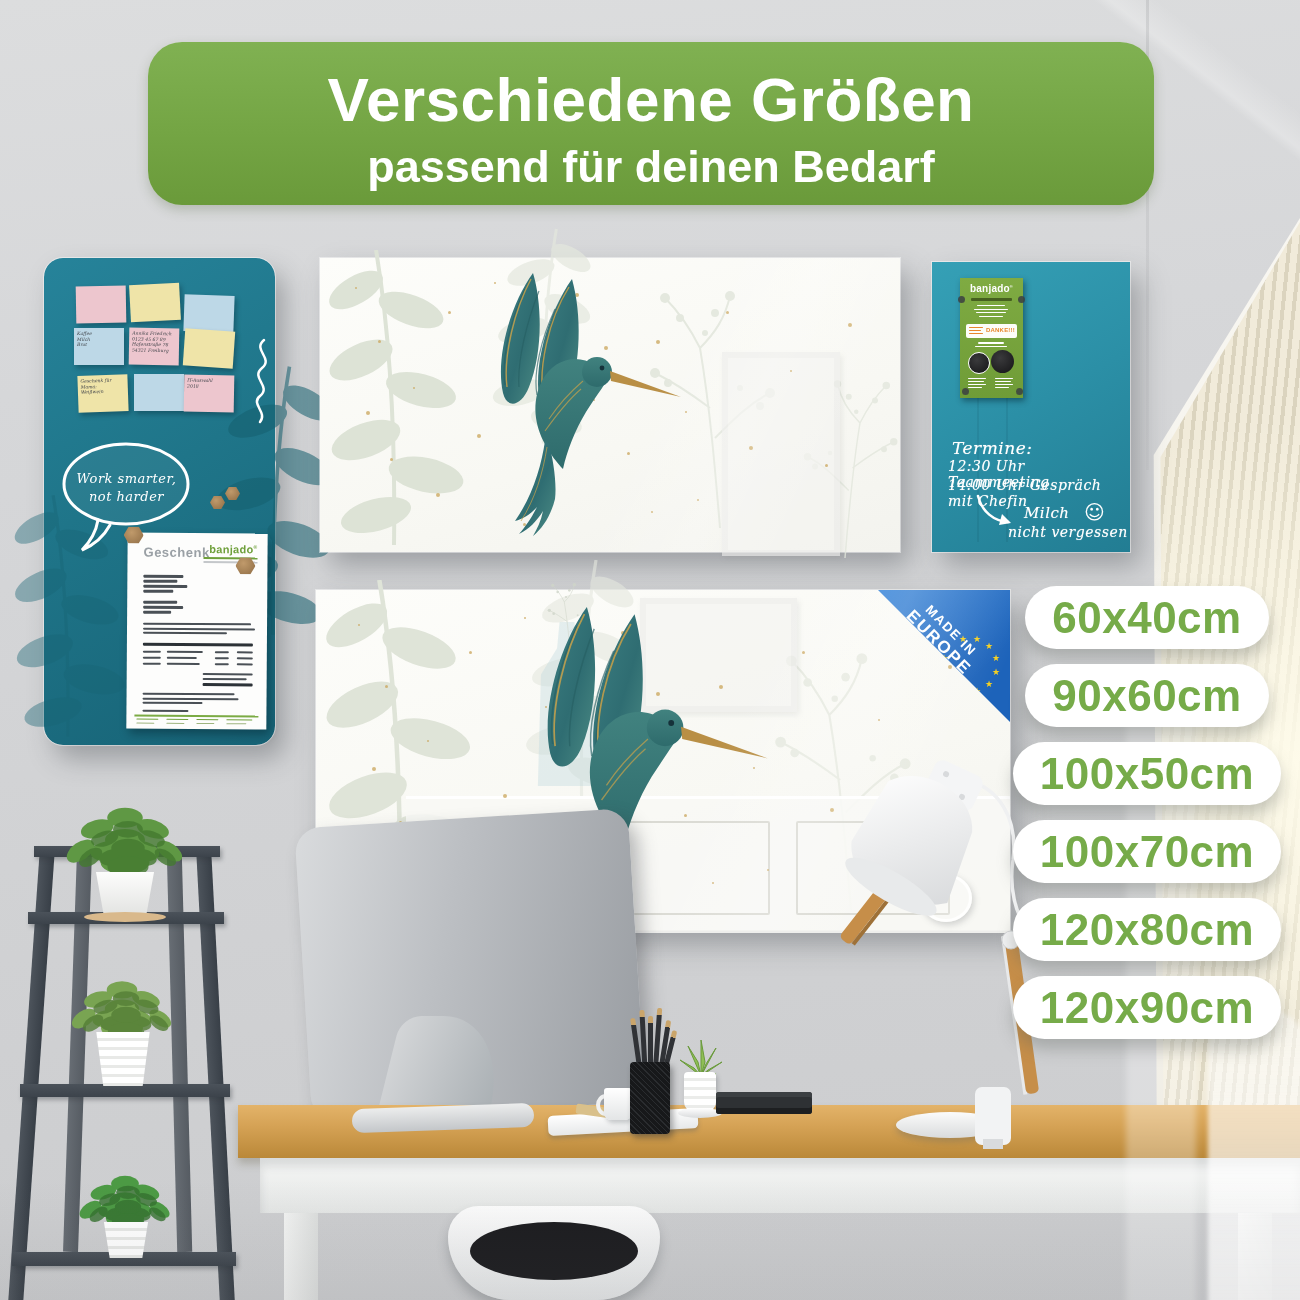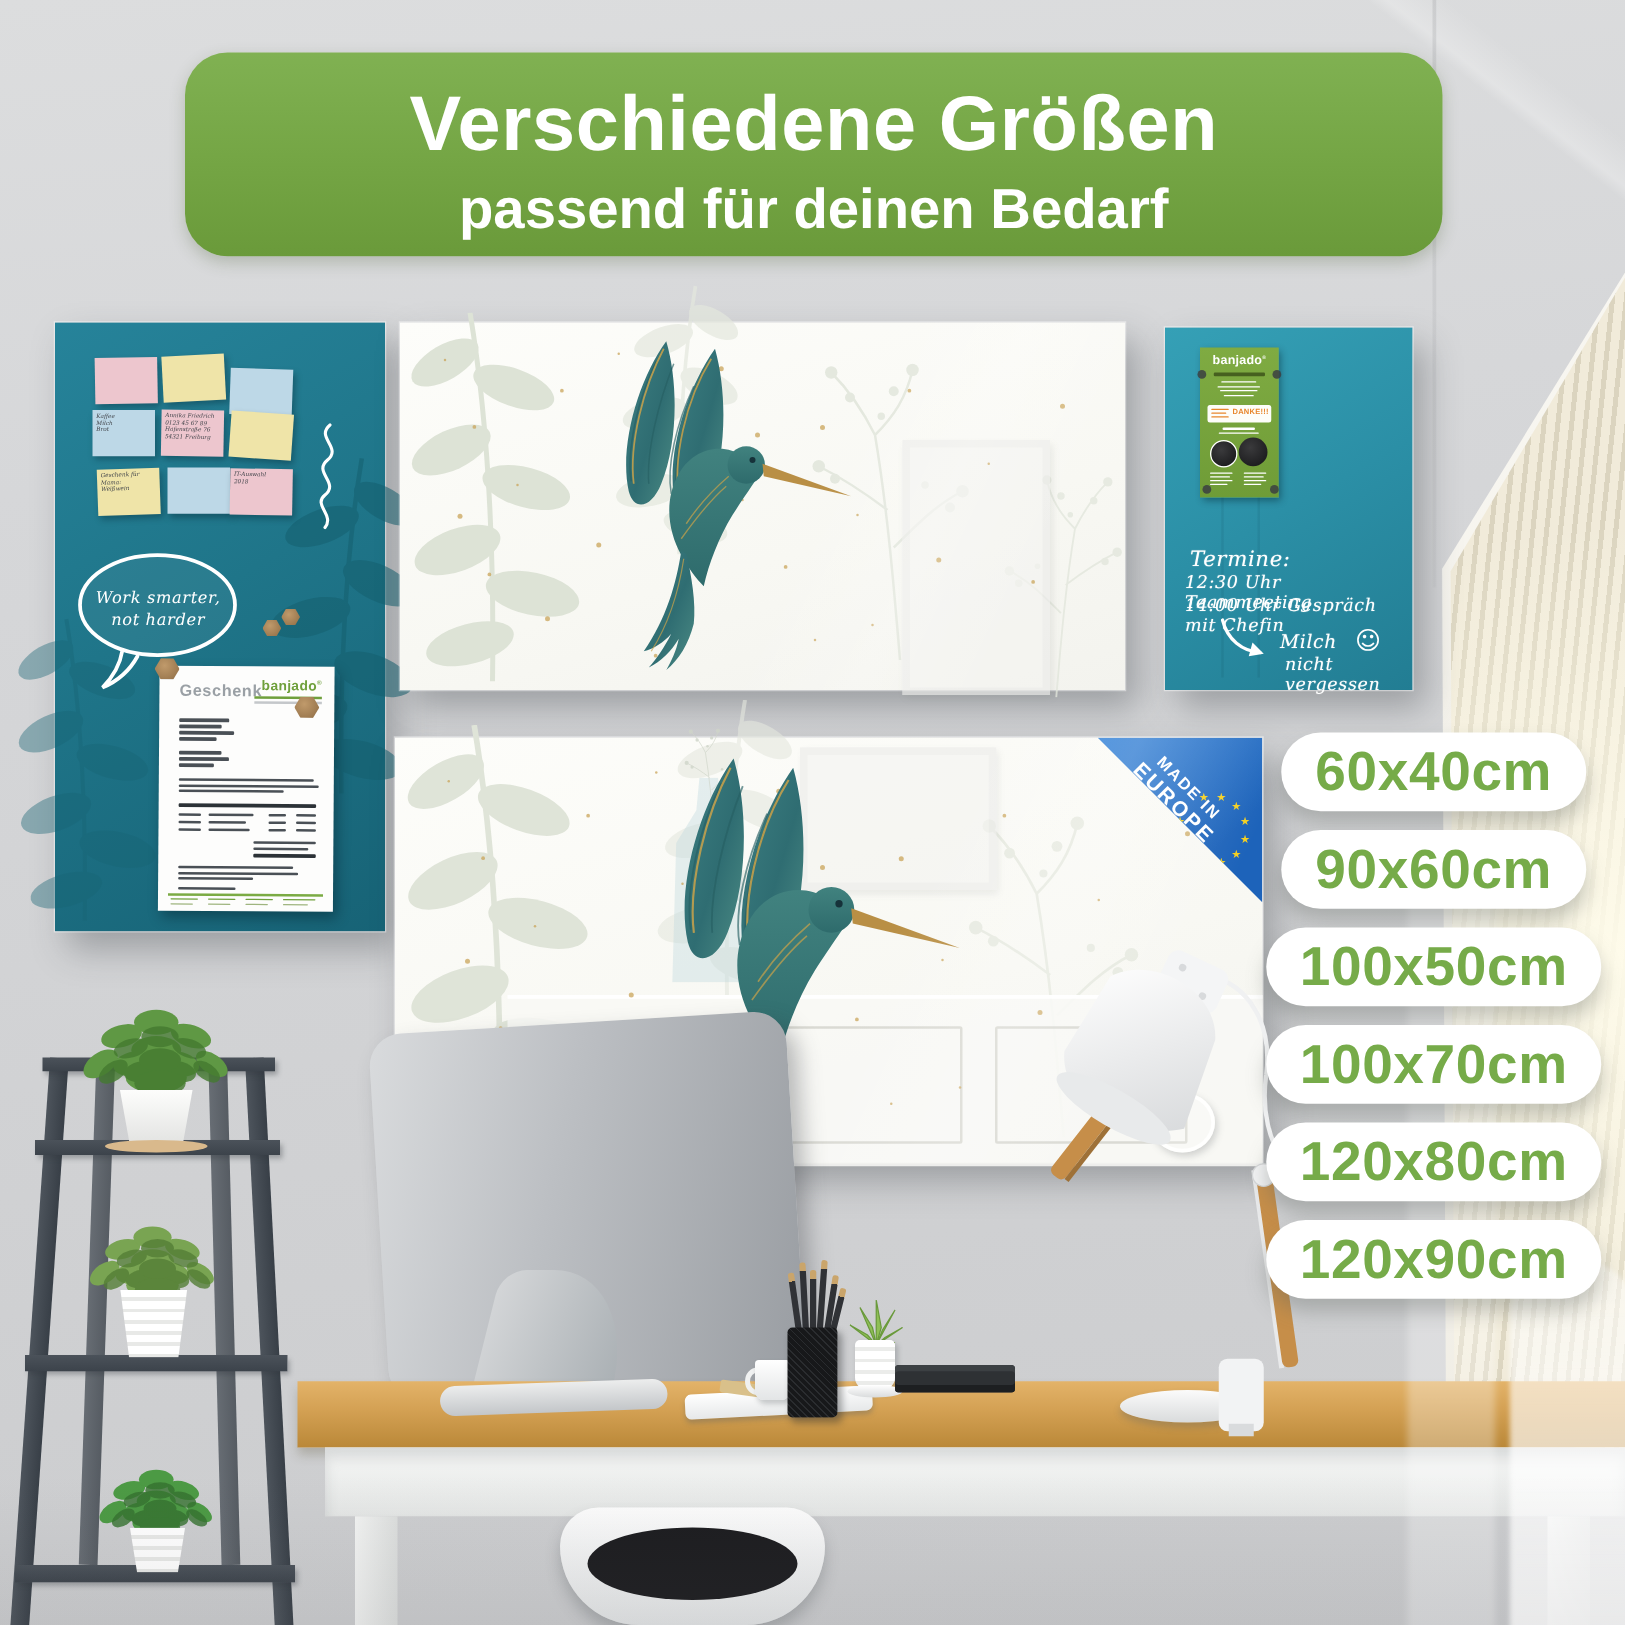--- a/index.html
+++ b/index.html
@@ -22,22 +22,22 @@
     clip-path:polygon(100% 0%,5% 25%,7% 97%,100% 100%);
     background:linear-gradient(130deg,#fbfaf6,#e7e3d6);}
   .sheer-curtain{left:1208px;top:1010px;width:100px;height:300px;border-radius:40px 40px 0 0;
     background:linear-gradient(rgba(255,255,255,.45),rgba(255,255,255,.9));filter:blur(2px);}
   .curtain-band{left:1126px;top:690px;width:70px;height:620px;background:rgba(255,255,255,.30);filter:blur(3px);}
   .floor-vignette{left:0;top:1180px;width:1300px;height:120px;
     background:linear-gradient(rgba(0,0,0,0),rgba(90,92,96,.10));pointer-events:none;}
 
   
   .board{box-shadow:10px 14px 26px rgba(55,60,66,.35);outline:1px solid rgba(255,255,255,.45);}
-  .board-left{left:44px;top:258px;width:264px;height:487px;
-    background:linear-gradient(150deg,#26839a 0%,#1f7589 45%,#176376 100%);}
+  .board-left{left:44px;top:258px;width:231px;height:487px;
+    background:linear-gradient(150deg,#26839a 0%,#1f7589 45%,#176376 100%);border-radius:19px;}
   .board-right{left:932px;top:262px;width:198px;height:290px;
     background:linear-gradient(150deg,#35a0b6 0%,#2b8fa6 50%,#227d93 100%);}
   .board-white{background:linear-gradient(165deg,#fdfdfa 0%,#f8f8f3 60%,#f3f3ee 100%);}
   .board-top{left:320px;top:258px;width:580px;height:294px;}
   .board-bottom{left:316px;top:590px;width:694px;height:340px;}
   .seam{width:2px;background:rgba(0,40,50,.08);}
 
   
   .note{width:44px;height:31px;box-shadow:2px 3px 5px rgba(0,30,40,.35);
         font-size:4.6px;line-height:1.25;color:#41444a;padding:3px 3px;white-space:pre-line;overflow:hidden;
@@ -443,21 +443,21 @@
 
     <div class="abs handwriting" style="left:20px;top:176px;font-size:17px;">Termine:</div>
     <div class="abs handwriting" style="left:16px;top:196px;font-size:14px;">12:30 Uhr Teammeeting</div>
     <div class="abs handwriting" style="left:16px;top:215px;font-size:14px;">14:00 Uhr Gespräch mit Chefin</div>
     <svg class="abs" style="left:40px;top:230px;width:48px;height:36px;" viewBox="0 0 48 36">
       <path d="M6 4 C10 20 22 29 36 30" stroke="#fff" stroke-width="2.6" fill="none" stroke-linecap="round"></path>
       <path d="M30 22 L39 31 L27 33 Z" fill="#fff"></path>
     </svg>
     <div class="abs handwriting" style="left:92px;top:242px;font-size:15px;">Milch</div>
     <span class="abs" style="left:152px;top:238px;font-size:20px;color:#fff;font-family:'DejaVu Sans',sans-serif;">☺</span>
-    <div class="abs handwriting" style="left:96px;top:262px;font-size:14px;">nicht vergessen</div>
+    <div class="abs handwriting" style="left:76px;top:262px;font-size:14px;">nicht vergessen</div>
   </div>
 
   <div class="abs board board-white board-bottom">
     <svg class="abs" style="left:-20px;top:-10px;width:280px;height:340px;color:#dfe4d8;">
         <use href="#sprig"></use>
       </svg>
     <svg class="abs" style="left:150px;top:-30px;width:180px;height:240px;color:#e5e8df;opacity:.6;transform:scaleX(-1);">
         <use href="#sprig"></use>
       </svg>
     <svg class="abs" style="left:420px;top:60px;width:230px;height:260px;color:#e2e6db;opacity:.75;">

